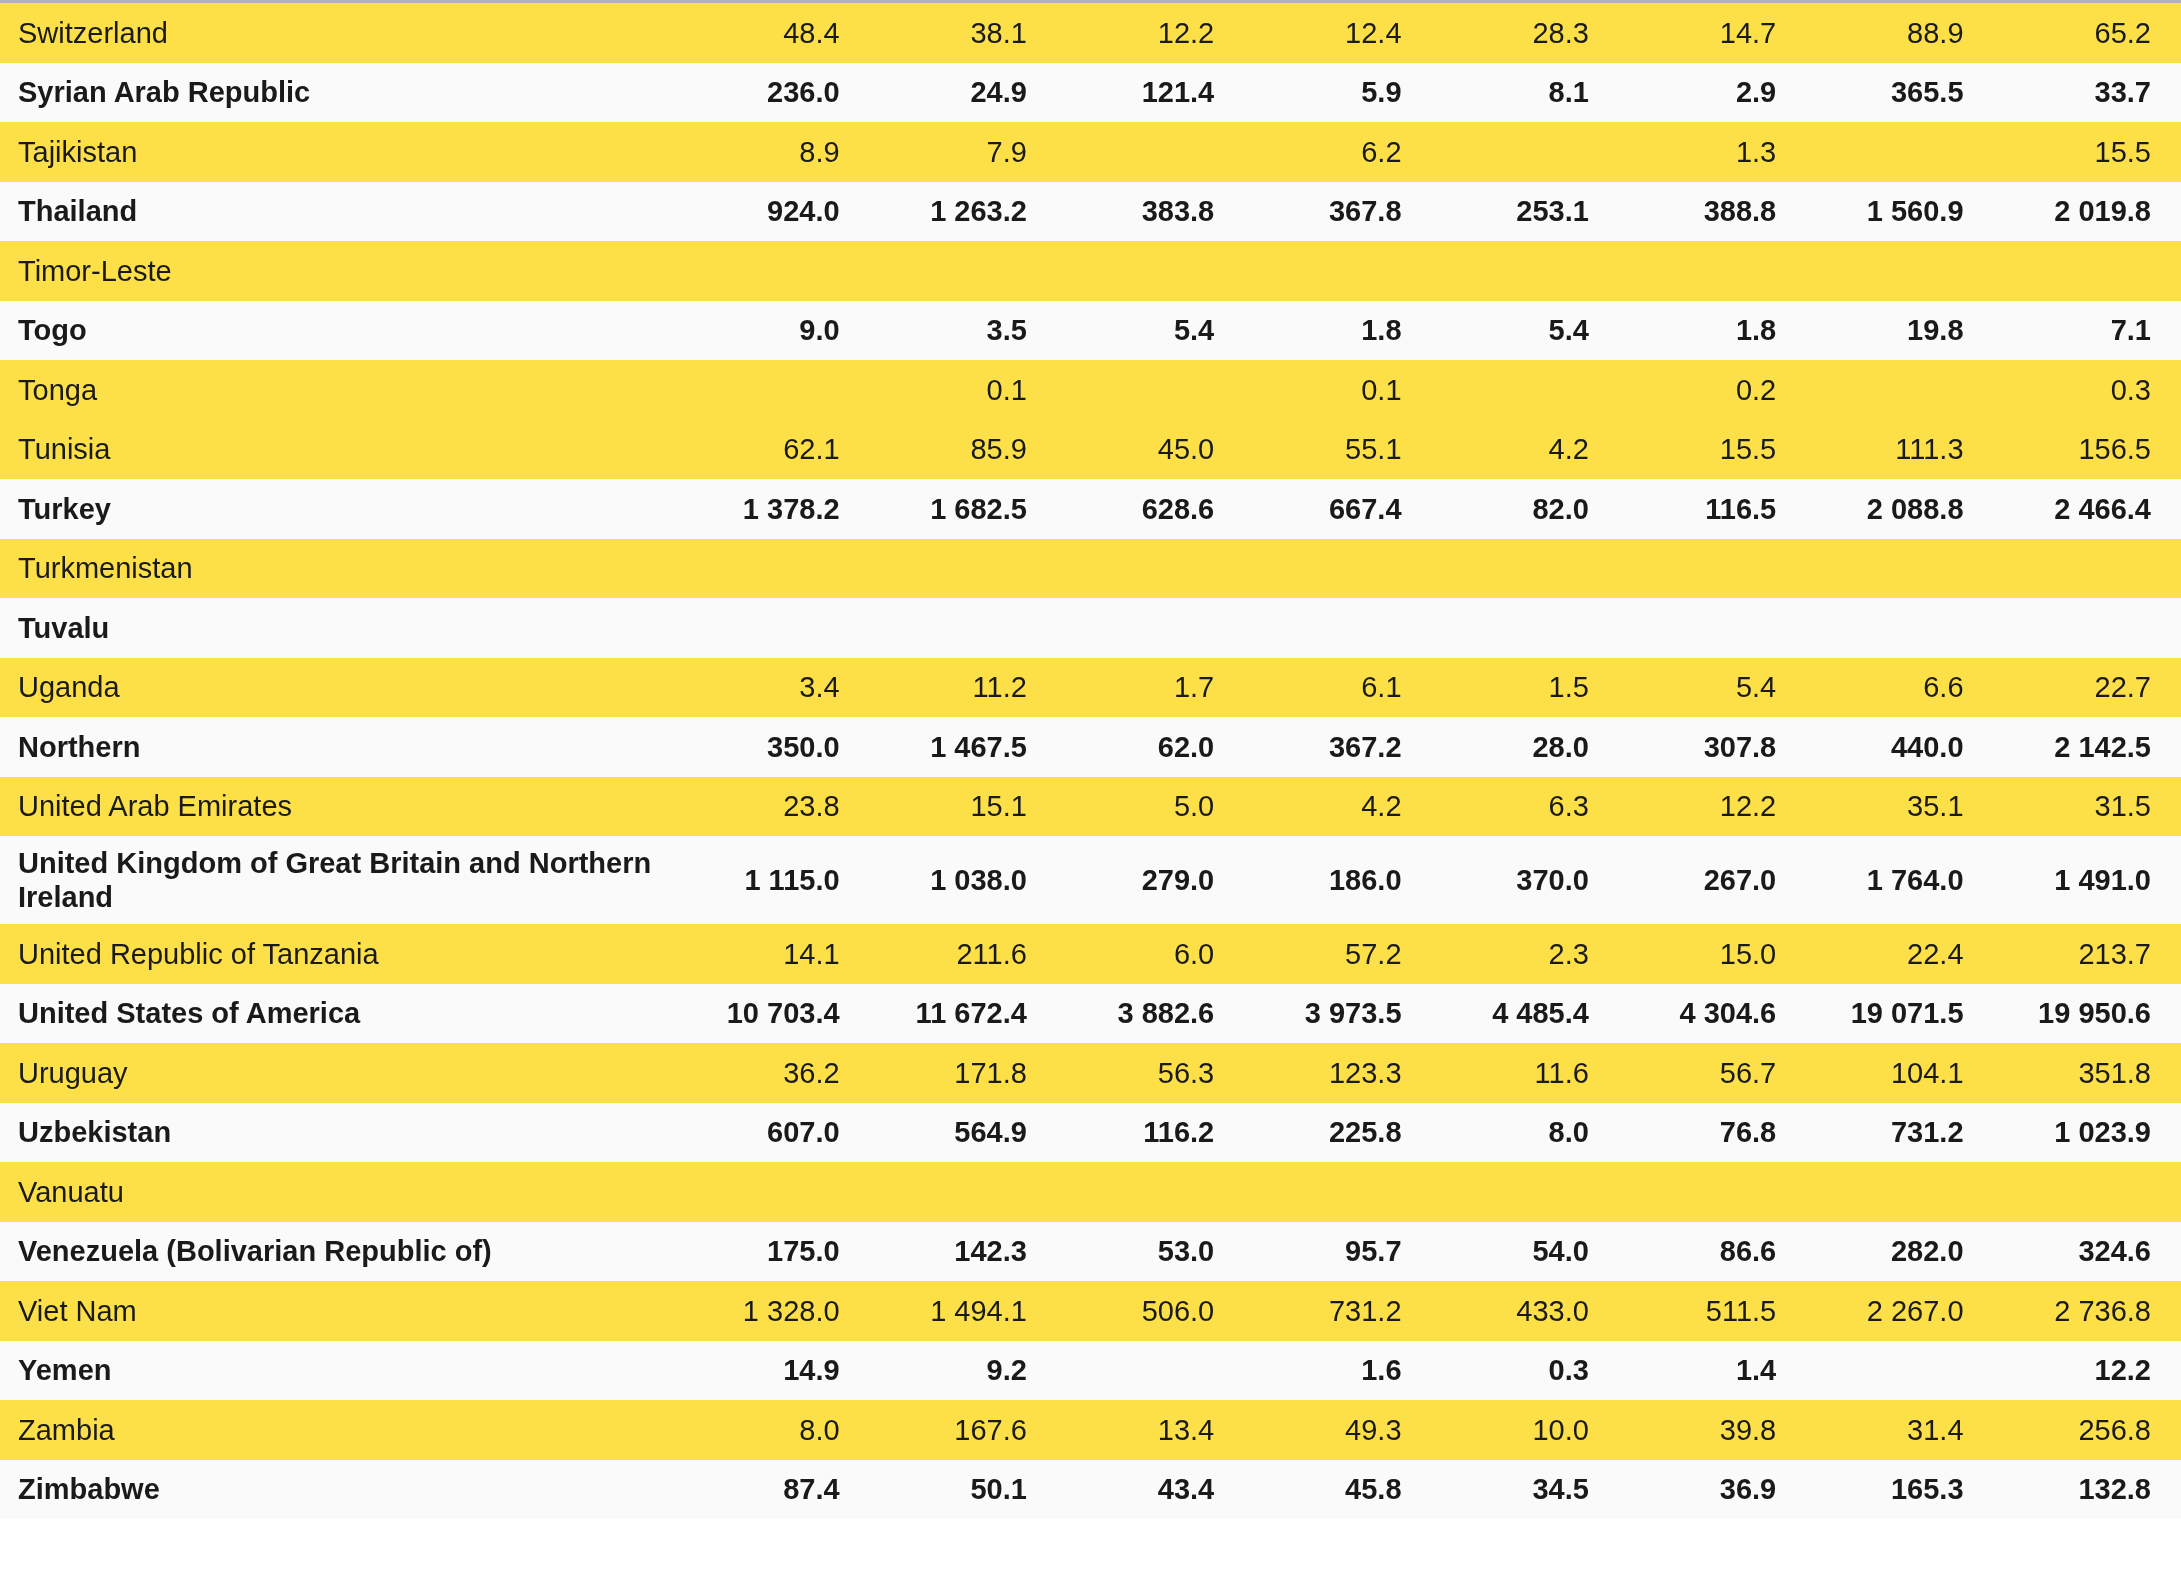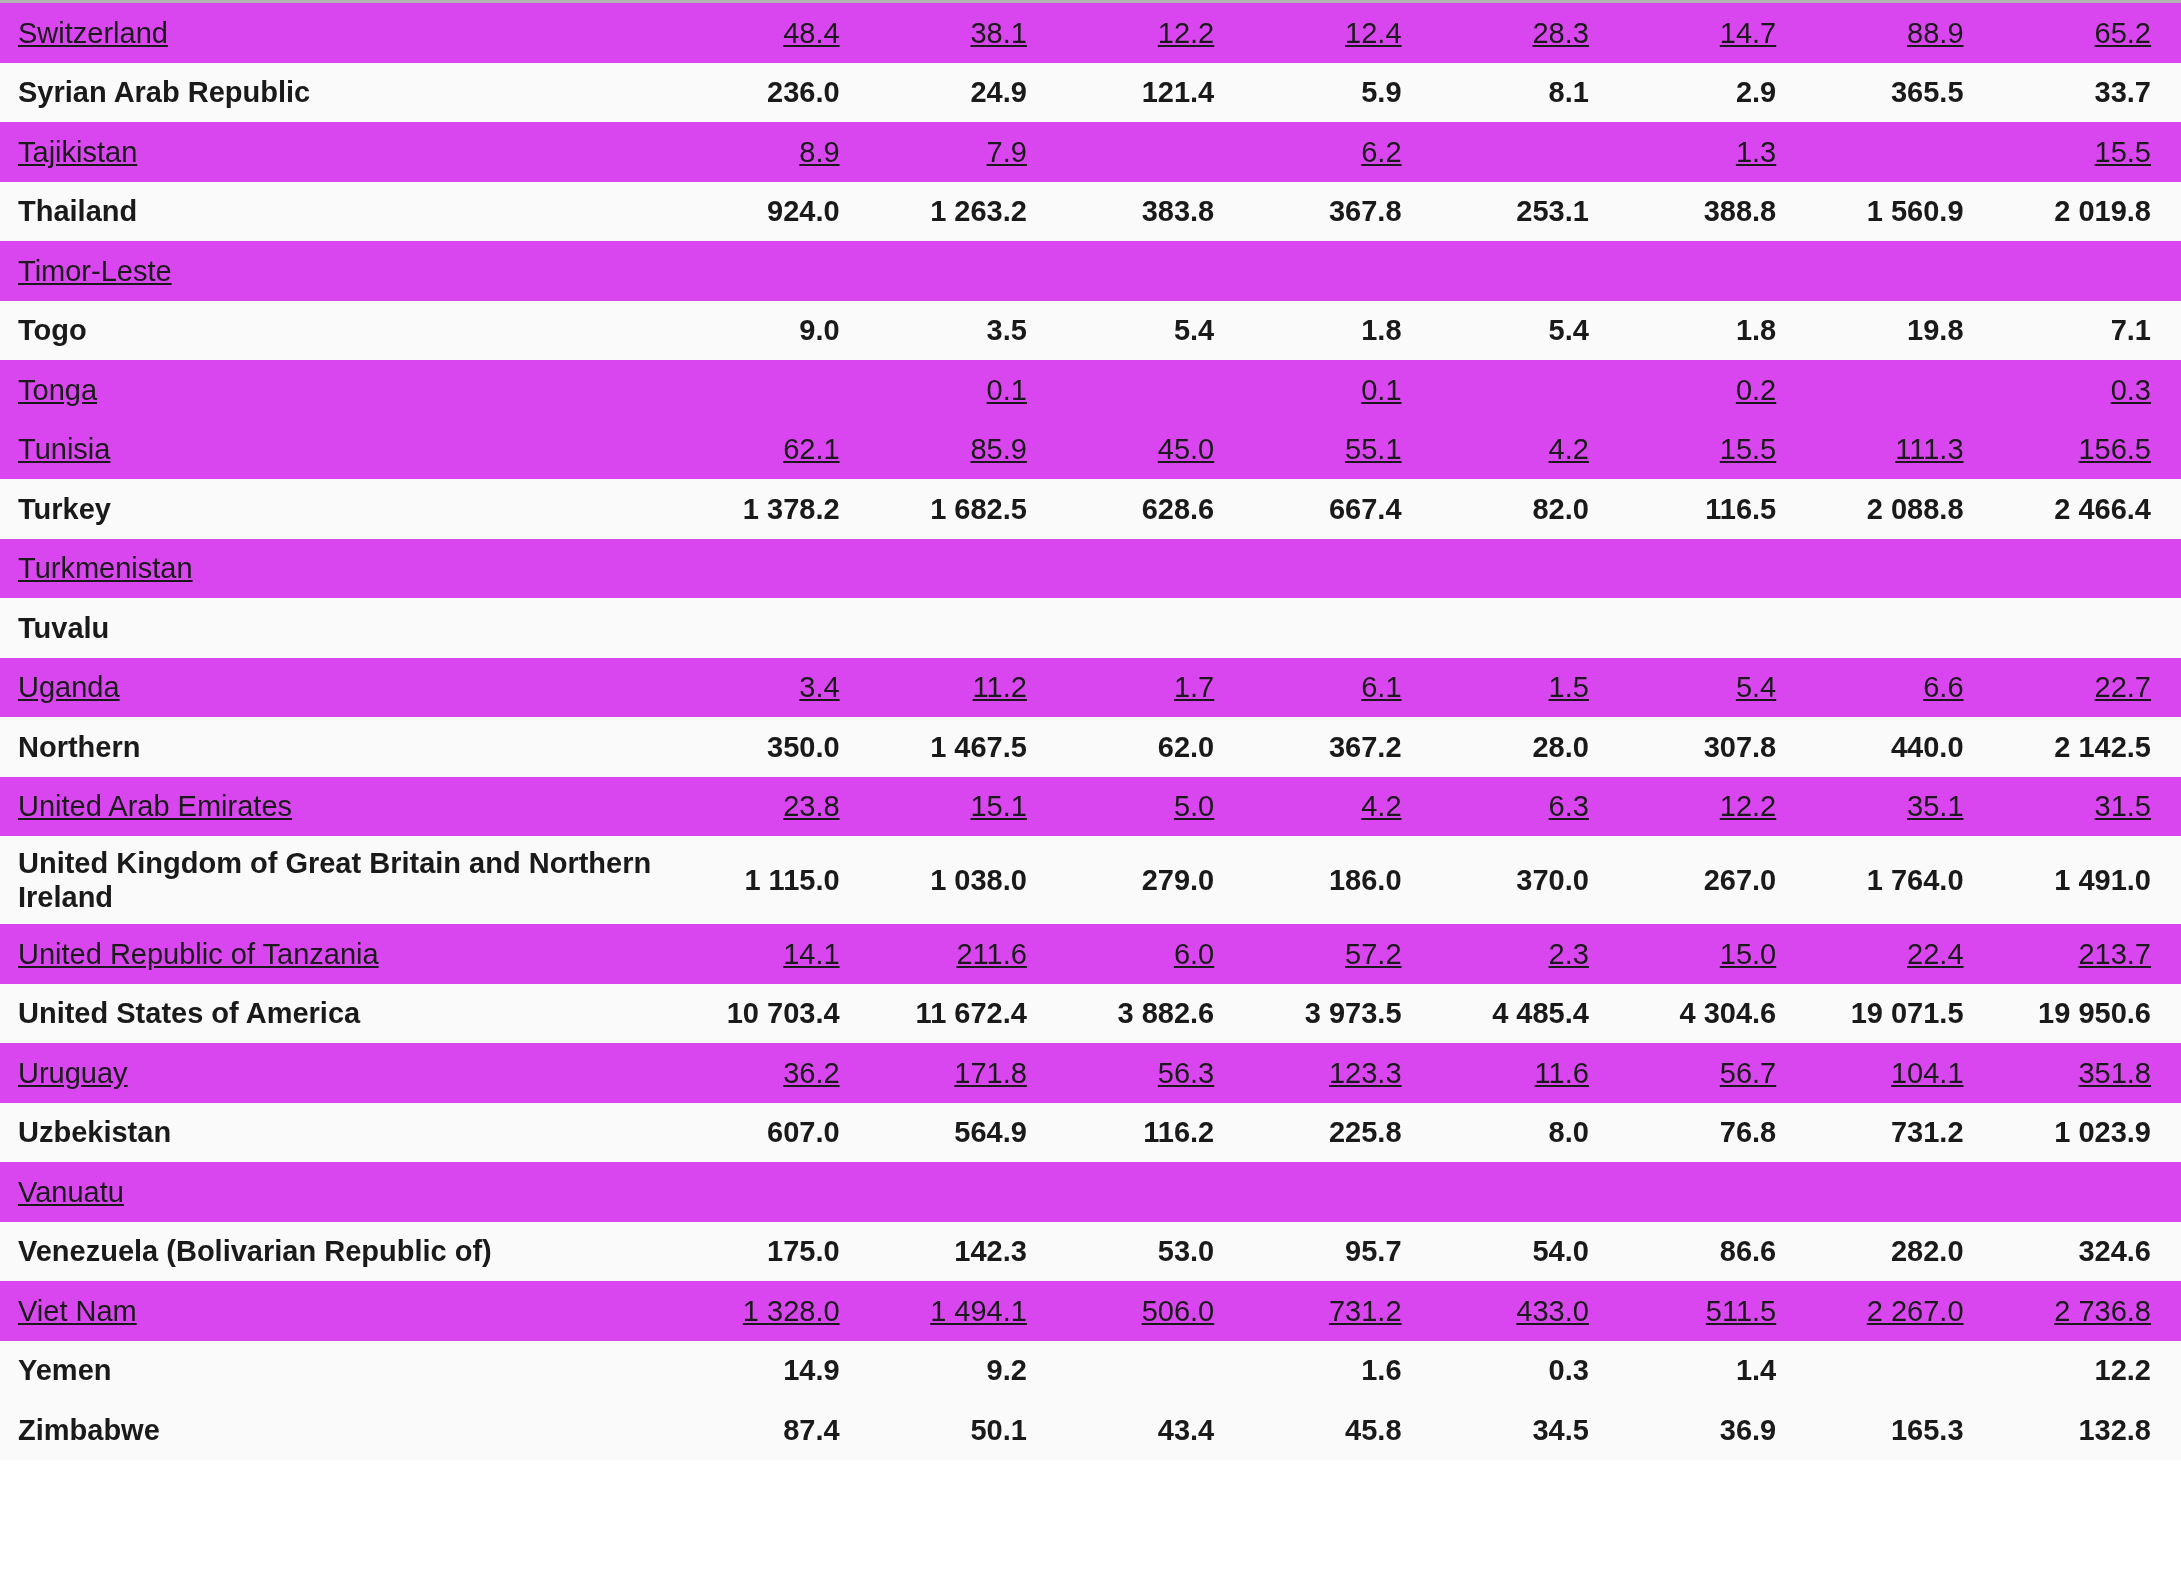--- a/index.html
+++ b/index.html
@@ -19,21 +19,21 @@
     padding: 0 0 0 0;
   }
   table.data {
     width: 2181px;
     border-collapse: collapse;
     table-layout: fixed;
     font-size: 29px;
   }
   table.data col.c-name  { width: 681px; }
   table.data col.c-num   { width: 187px; }
-  table.data tr.row-odd  { background: #d946ef; text-decoration: underline; }
+  table.data tr.row-odd  { background: #fde047; }
   table.data tr.row-even { background: #fafafa; font-weight: bold; }
   table.data td {
     padding: 0;
     height: 59.5px;
     vertical-align: middle;
     line-height: 1.18;
     border: 0;
     white-space: nowrap;
     overflow: hidden;
   }
@@ -319,20 +319,31 @@
           <td class="name">Yemen</td>
           <td class="num">14.9</td>
           <td class="num">9.2</td>
           <td class="num"></td>
           <td class="num">1.6</td>
           <td class="num">0.3</td>
           <td class="num">1.4</td>
           <td class="num"></td>
           <td class="num">12.2</td>
         </tr>
+        <tr class="row-odd">
+          <td class="name">Zambia</td>
+          <td class="num">8.0</td>
+          <td class="num">167.6</td>
+          <td class="num">13.4</td>
+          <td class="num">49.3</td>
+          <td class="num">10.0</td>
+          <td class="num">39.8</td>
+          <td class="num">31.4</td>
+          <td class="num">256.8</td>
+        </tr>
         <tr class="row-even">
           <td class="name">Zimbabwe</td>
           <td class="num">87.4</td>
           <td class="num">50.1</td>
           <td class="num">43.4</td>
           <td class="num">45.8</td>
           <td class="num">34.5</td>
           <td class="num">36.9</td>
           <td class="num">165.3</td>
           <td class="num">132.8</td>

